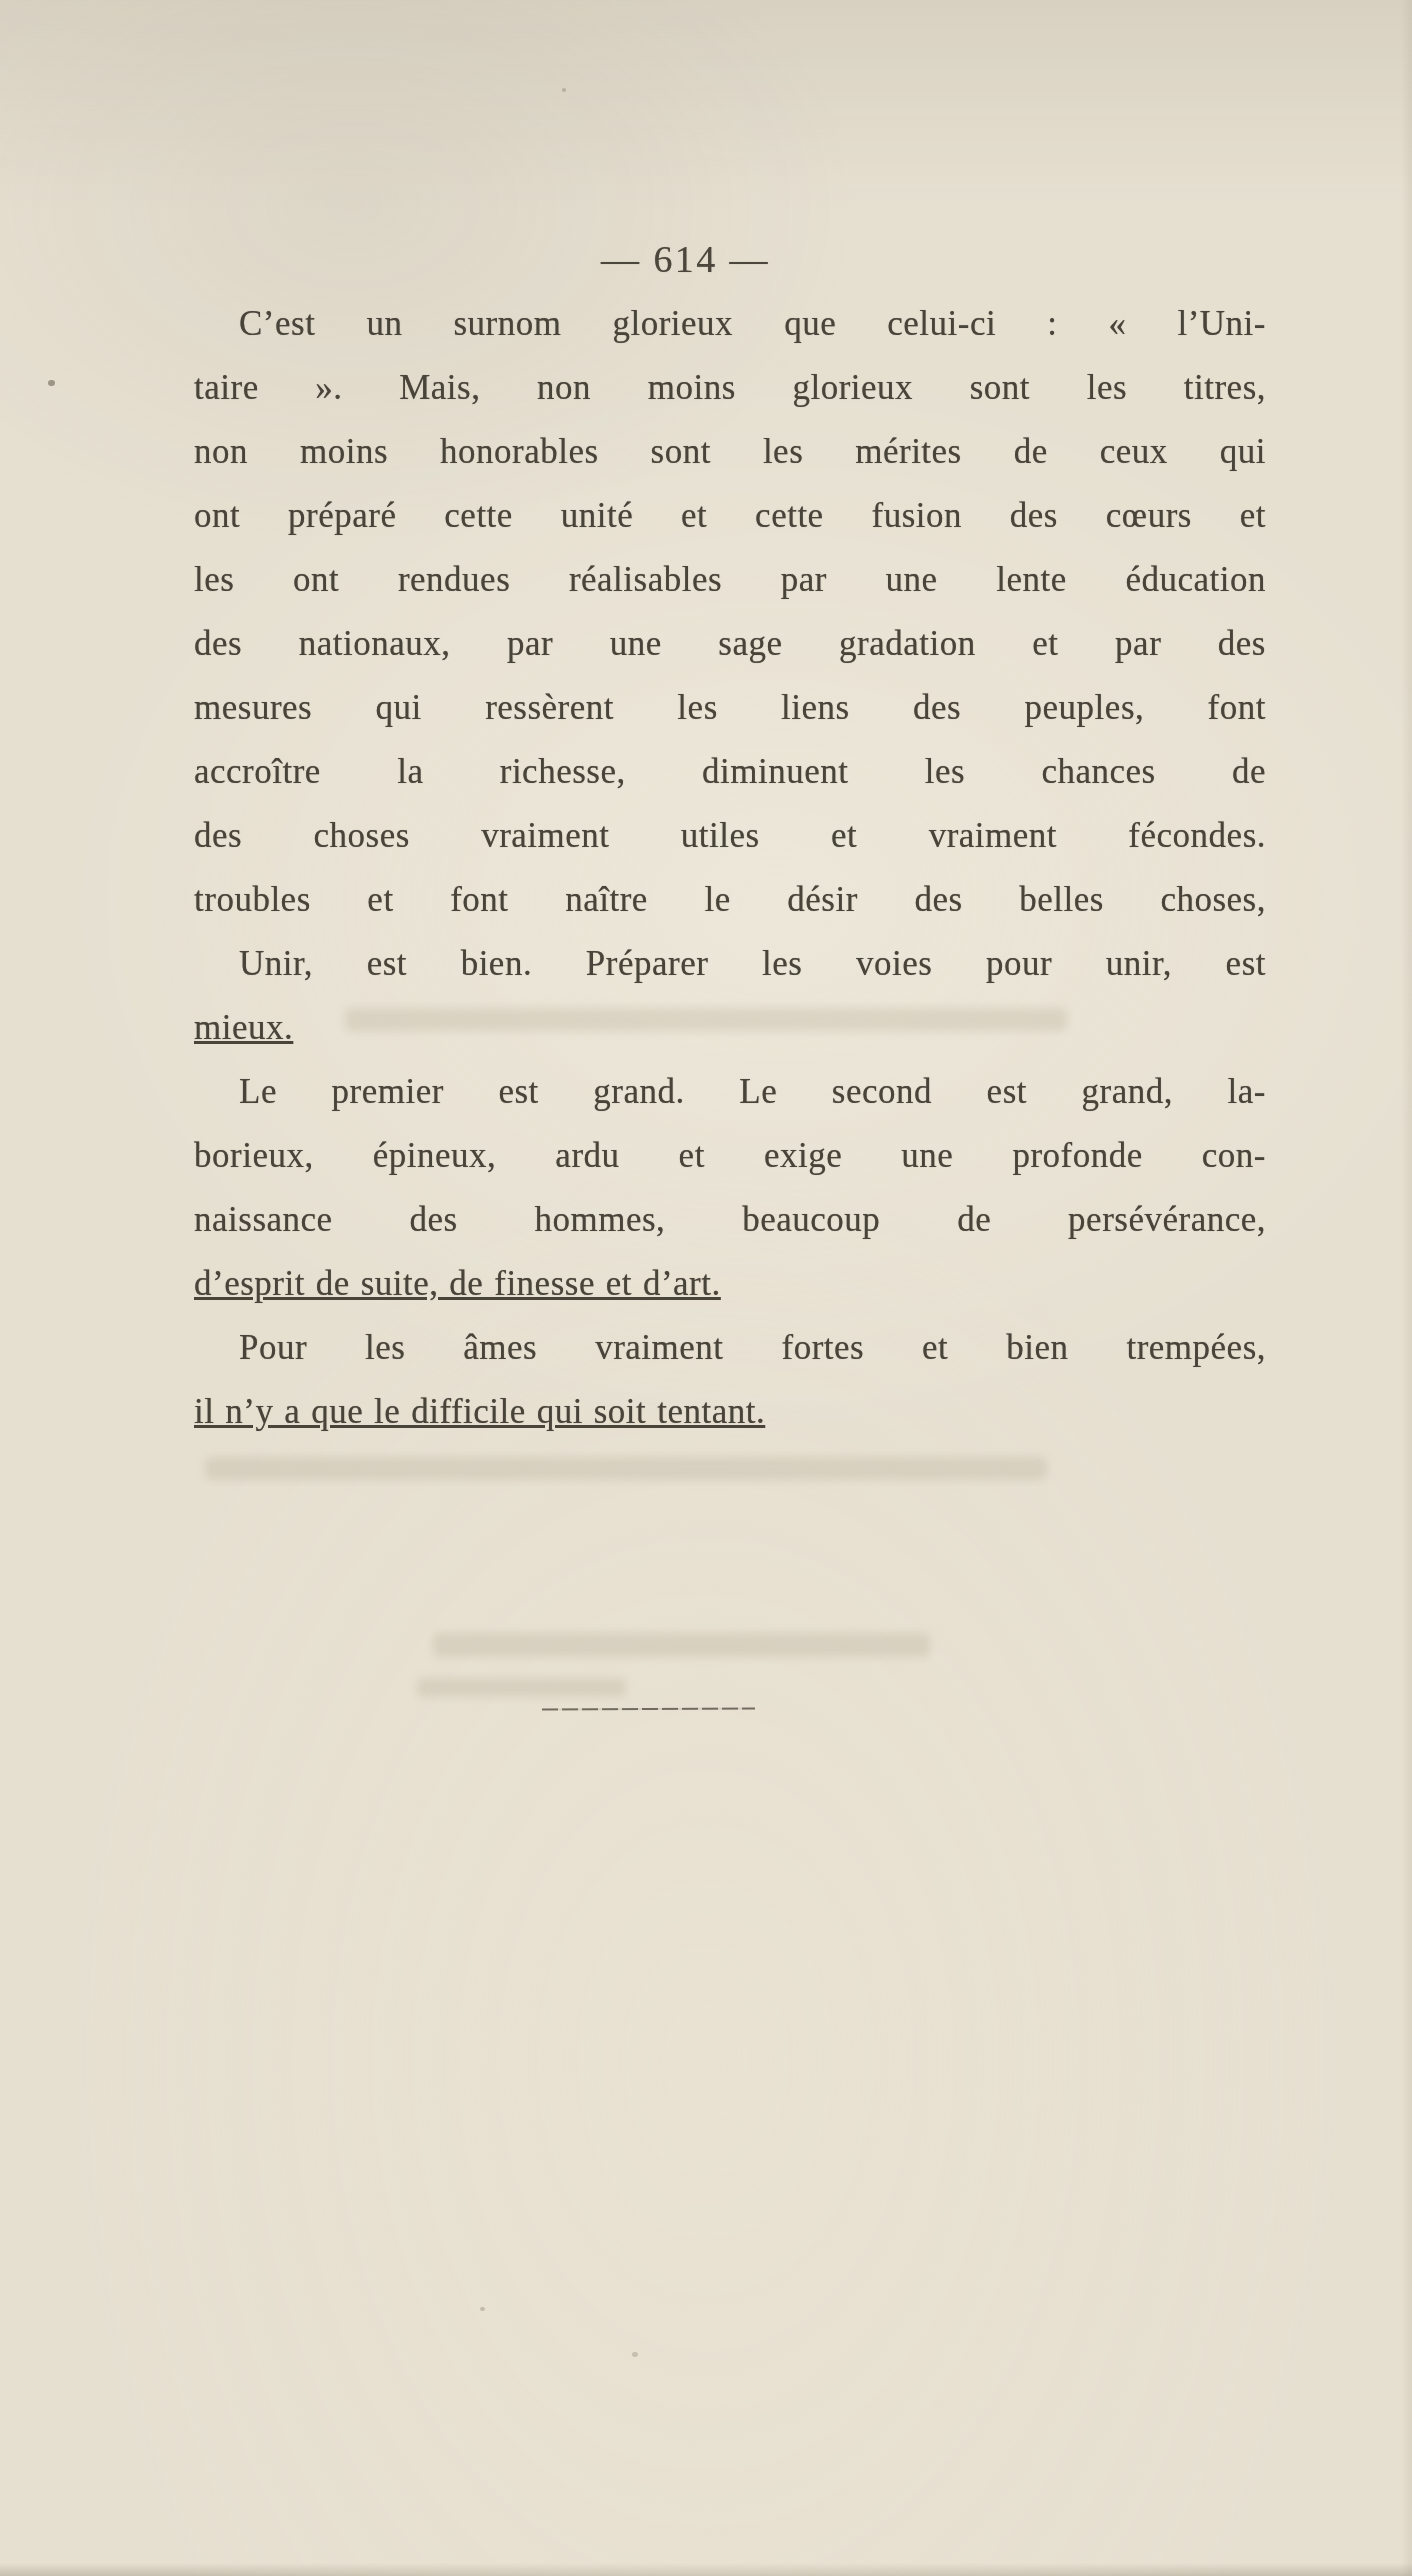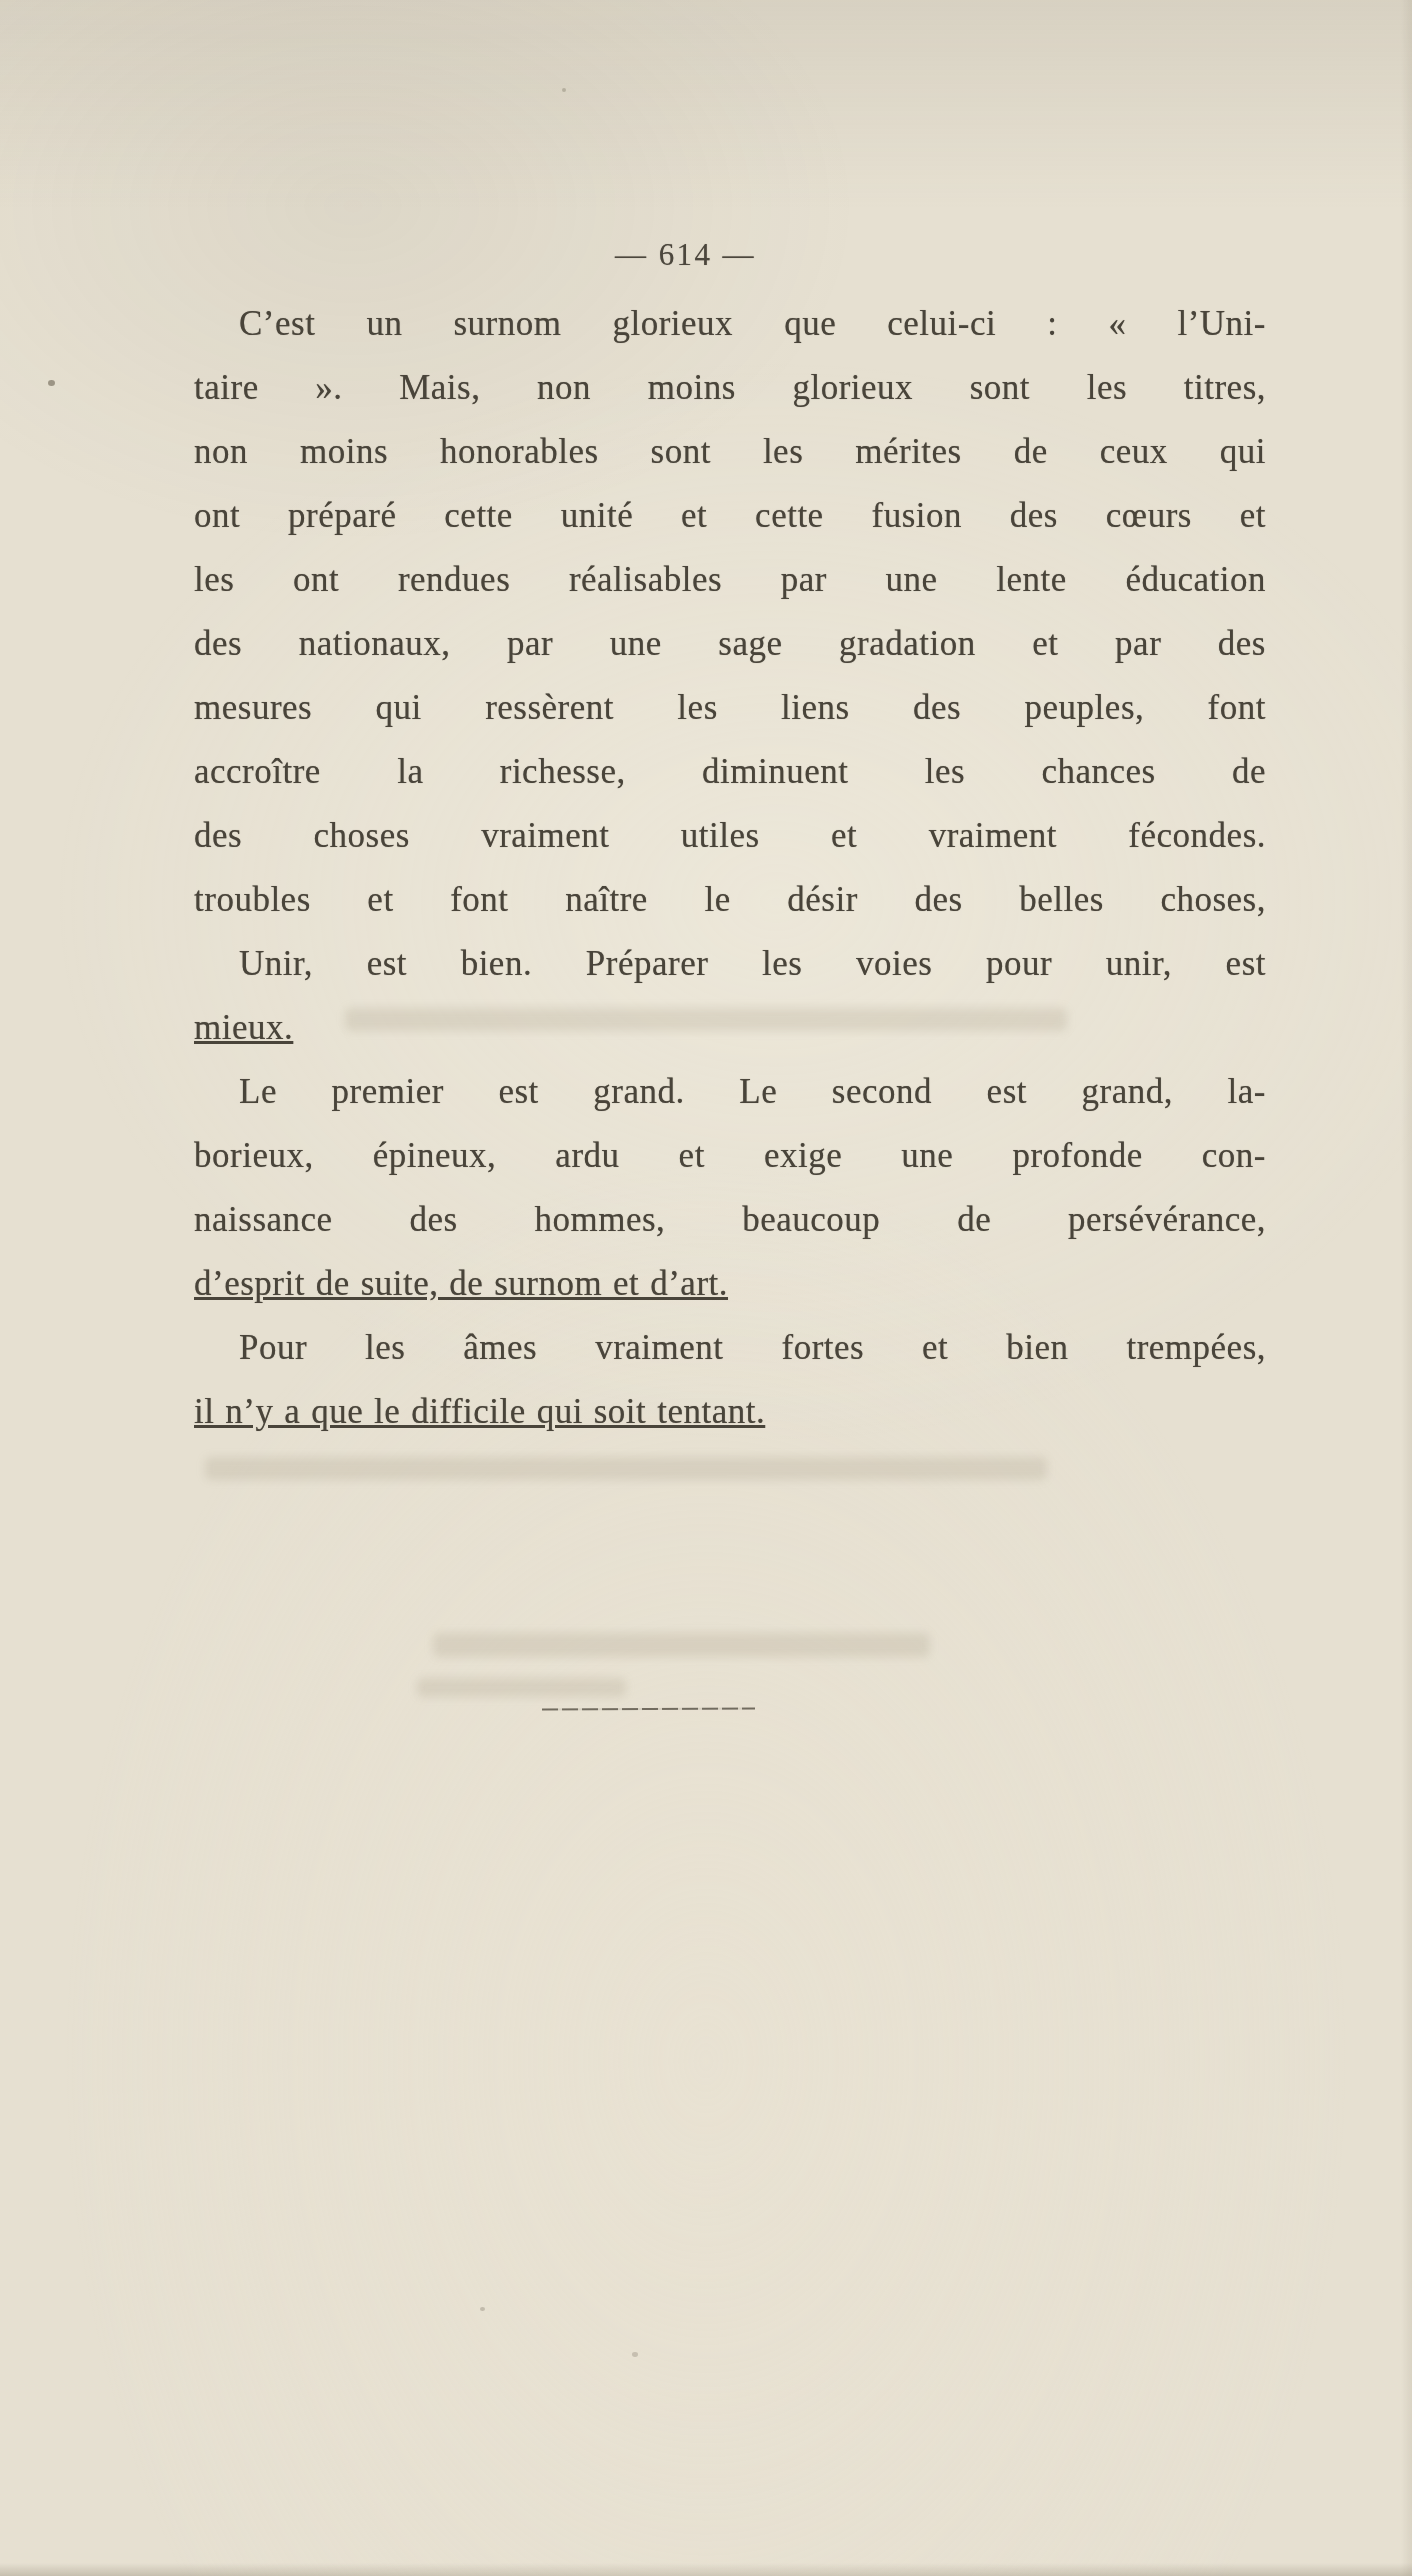--- a/index.html
+++ b/index.html
@@ -19,21 +19,21 @@
     font-family: "Liberation Serif", "DejaVu Serif", serif;
     color: #49443a;
   }
 
   .page-number {
     position: absolute;
     top: 237px;
     left: 168px;
     width: 1035px;
     text-align: center;
-    font-size: 31px;
+    font-size: 38px;
     letter-spacing: 2.4px;
     color: #4c473d;
     text-shadow: 0 0 0.8px rgba(72,66,56,0.55);
   }
 
   .text-block {
     position: absolute;
     top: 292px;
     left: 170px;
     width: 1072px;
@@ -101,21 +101,21 @@
   <div class="line j">des nationaux, par une sage gradation et par des</div>
   <div class="line j">mesures qui ressèrent les liens des peuples, font</div>
   <div class="line j">accroître la richesse, diminuent les chances de</div>
   <div class="line j">des choses vraiment utiles et vraiment fécondes.</div>
   <div class="line j">troubles et font naître le désir des belles choses,</div>
   <div class="line j indent">Unir, est bien. Préparer les voies pour unir, est</div>
   <div class="line l">mieux.</div>
   <div class="line j indent">Le premier est grand. Le second est grand, la-</div>
   <div class="line j">borieux, épineux, ardu et exige une profonde con-</div>
   <div class="line j">naissance des hommes, beaucoup de persévérance,</div>
-  <div class="line l">d’esprit de suite, de surnom et d’art.</div>
+  <div class="line l">d’esprit de suite, de finesse et d’art.</div>
   <div class="line j indent">Pour les âmes vraiment fortes et bien trempées,</div>
   <div class="line l">il n’y a que le difficile qui soit tentant.</div>
 </div>
 
 <div class="separator-rule"></div>
 
 <div class="bleed bleed-1"></div>
 <div class="bleed bleed-2"></div>
 <div class="bleed bleed-3"></div>
 <div class="bleed bleed-4"></div>

